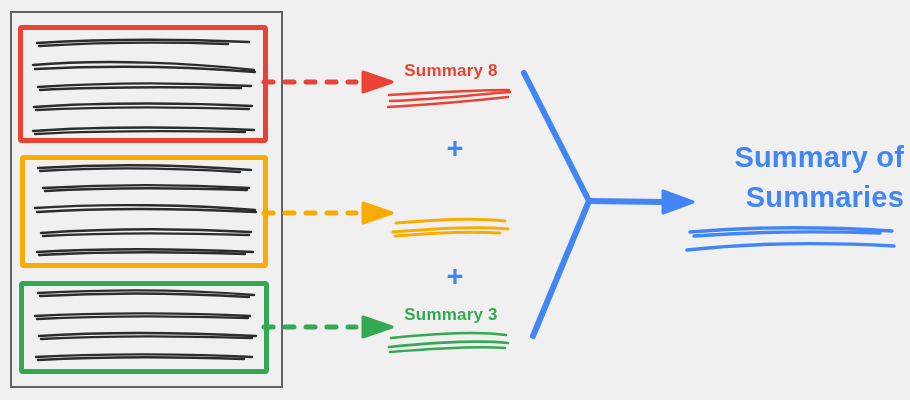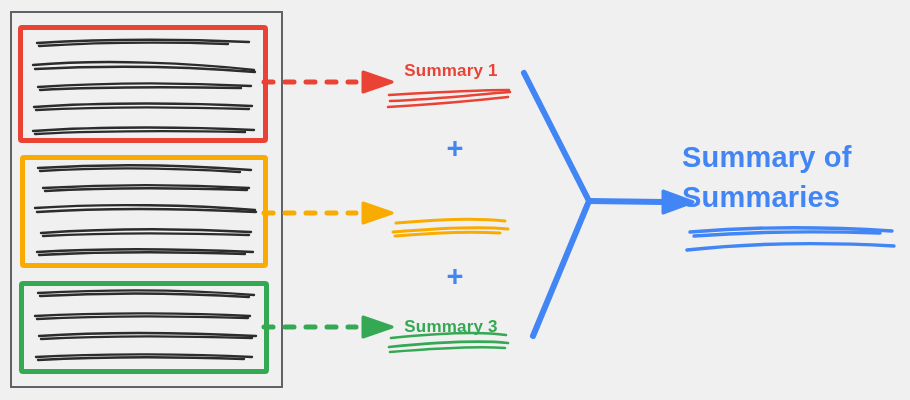--- a/index.html
+++ b/index.html
@@ -23,23 +23,23 @@
   .head.r{fill:var(--red);stroke:var(--red);} .head.o{fill:var(--orange);stroke:var(--orange);}
   .head.g{fill:var(--green);stroke:var(--green);} .head.b{fill:var(--blue);stroke:var(--blue);}
   .head{stroke-width:3;stroke-linejoin:round;}
   .scr{fill:none;stroke-linecap:round;}
   .scr.r{stroke:var(--red);stroke-width:2.6;}
   .scr.o{stroke:var(--orange);stroke-width:3;}
   .scr.g{stroke:var(--green);stroke-width:2.6;}
   .scr.b{stroke:var(--blue);stroke-width:3.4;}
   .fork{stroke:var(--blue);stroke-width:6;fill:none;stroke-linecap:round;stroke-linejoin:round;}
   .lbl{position:absolute;width:132px;text-align:center;font-size:17px;font-weight:600;letter-spacing:.2px;}
-  .lbl.r{color:var(--red);} .lbl.o{color:var(--orange);} .lbl.g{color:var(--green);margin-top:12px;}
+  .lbl.r{color:var(--red);} .lbl.o{color:var(--orange);} .lbl.g{color:var(--green);}
   .plus{position:absolute;width:36px;text-align:center;color:var(--blue);font-size:29px;font-weight:800;line-height:34px;}
-  .final{position:absolute;left:682px;top:137px;width:222px;text-align:left;color:var(--blue);
+  .final{position:absolute;left:682px;top:137px;width:222px;text-align:right;color:var(--blue);
          font-size:29px;font-weight:700;line-height:40px;letter-spacing:.2px;}
 </style>
 </head>
 <body>
 
 <div class="canvas">
 
   <div class="doc-panel">
     <div class="chunk chunk-red" style="left:6px;top:12px;">
       <svg viewBox="0 0 240 108" preserveAspectRatio="none">
@@ -119,19 +119,19 @@
     </g>
     <polygon class="head b" points="663,191 693,202 663,213"></polygon>
 
     <g>
       <path class="scr b" d="M690,232 C760,226 830,227 892,231"></path>
       <path class="scr b" d="M694,236 C760,231 820,231 880,233"></path>
       <path class="scr b" d="M687,250 C760,242 840,243 894,246"></path>
     </g>
   </svg>
 
-  <div class="lbl r" style="left:385px;top:61px;">Summary 1</div>
+  <div class="lbl r" style="left:385px;top:61px;">Summary 8</div>
   <div class="plus" style="left:437px;top:131px;">+</div>
   <div class="plus" style="left:437px;top:259px;">+</div>
   <div class="lbl g" style="left:385px;top:305px;">Summary 3</div>
   <div class="final">Summary of Summaries</div>
 
 </div>
 
 </body></html>

